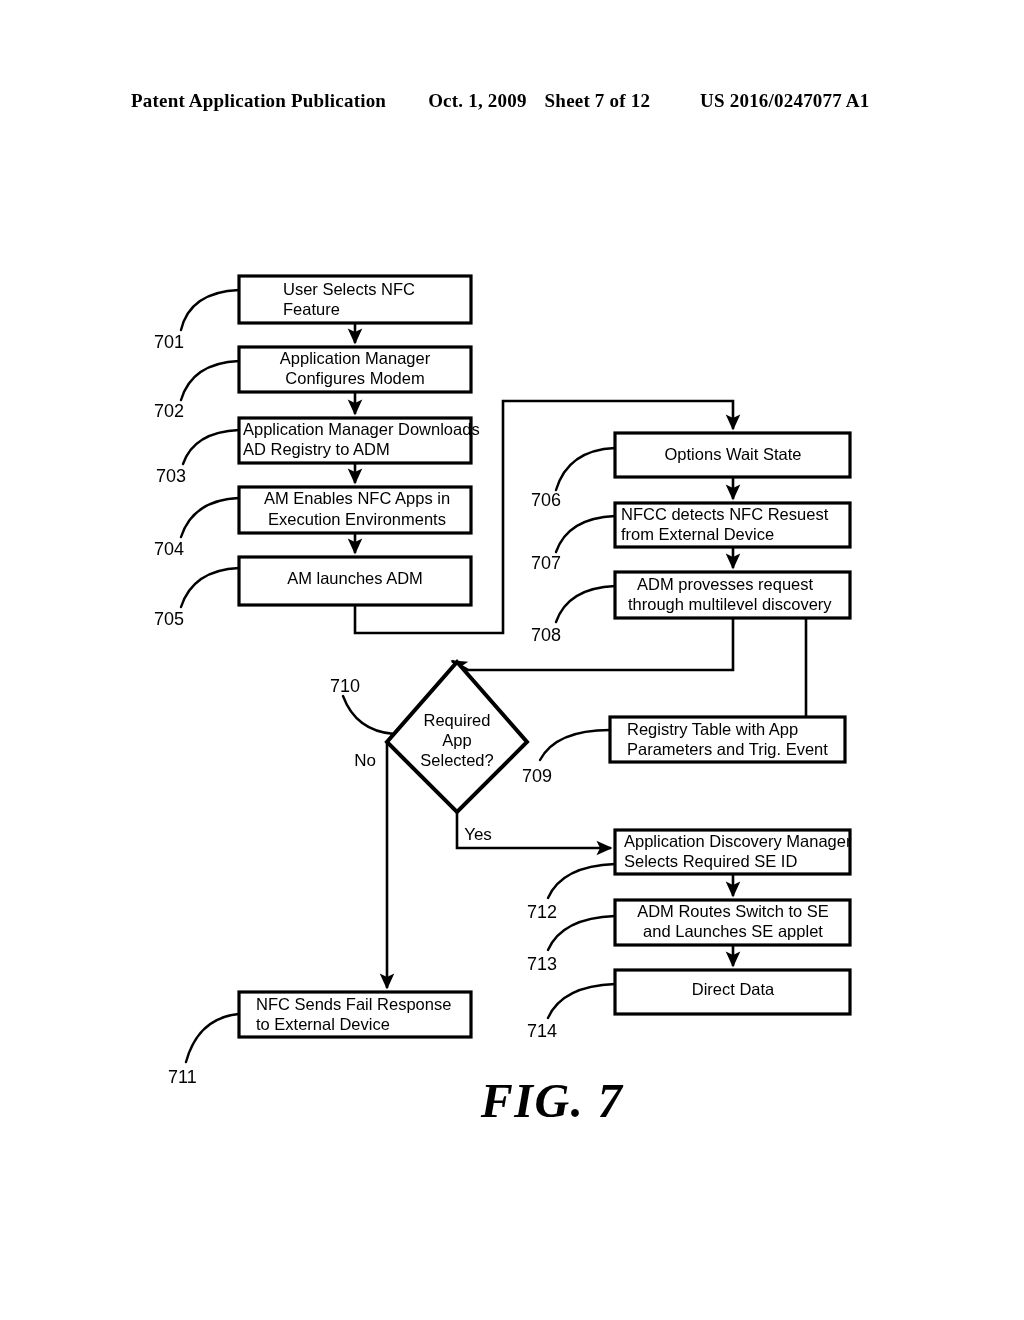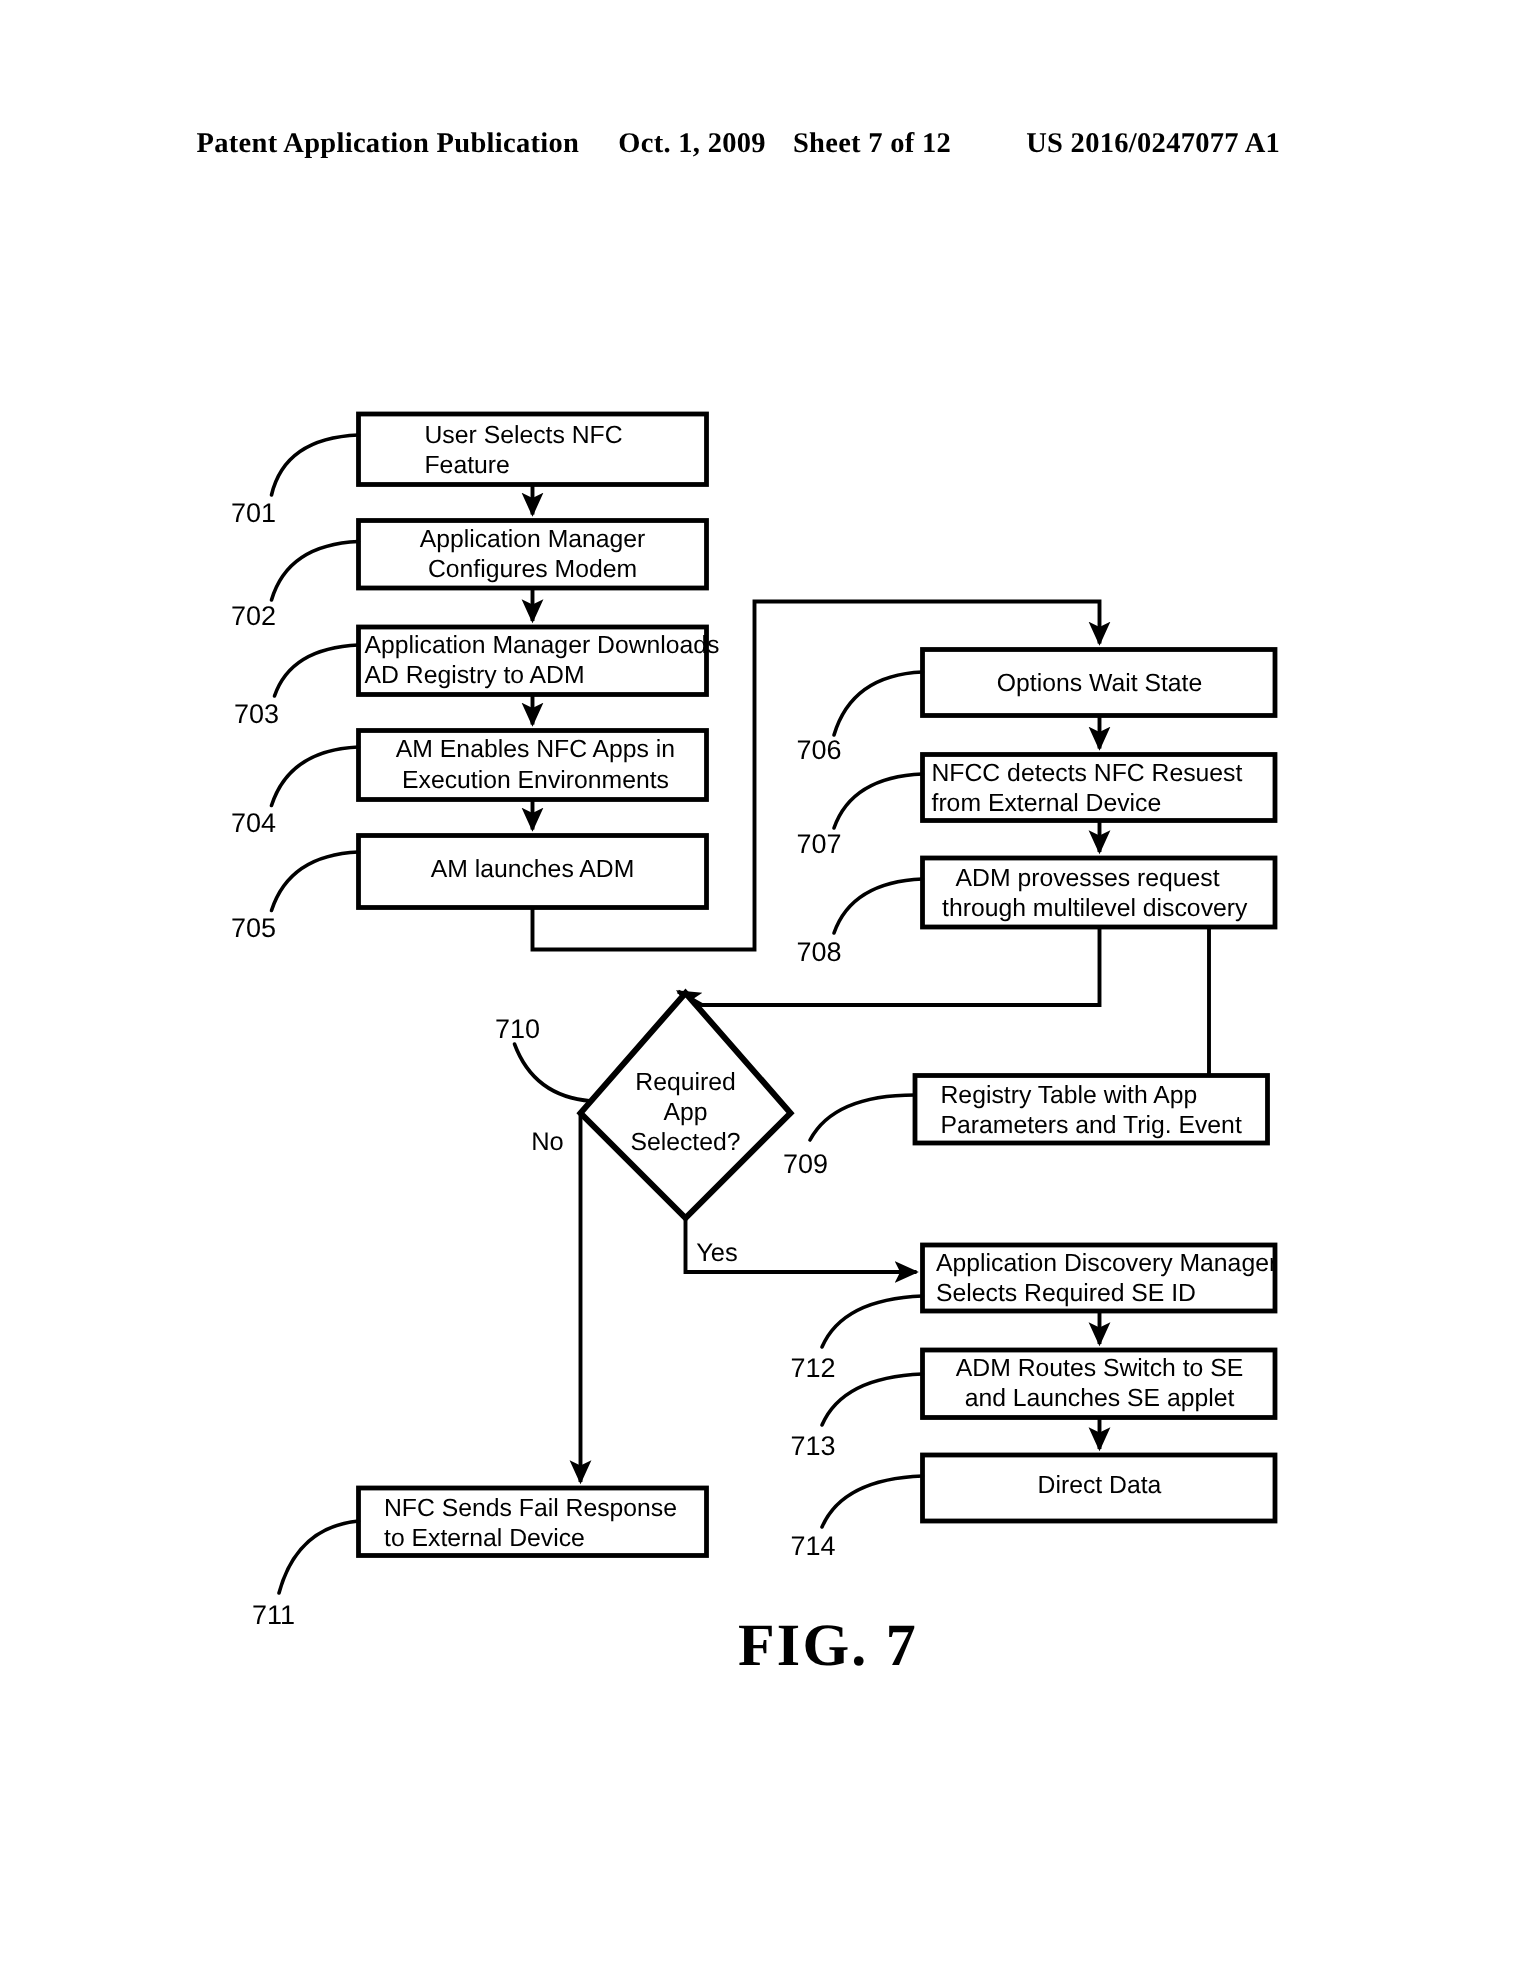--- a/index.html
+++ b/index.html
@@ -19,30 +19,30 @@
 
   
   #page-header {
     position: absolute;
     top: 85px;
     left: 0;
     width: 1024px;
     height: 32px;
     display: flex;
     flex-direction: row;
-    align-items: flex-start;
+    align-items: center;
     justify-content: flex-start;
     font-family: "Liberation Serif", serif;
     font-weight: bold;
     font-size: 19px;
     letter-spacing: 0.2px;
     white-space: nowrap;
   }
   #page-header .hdr-pub      { margin-left: 131px; }
-  #page-header .hdr-date     { margin-left: 26px; }
+  #page-header .hdr-date     { margin-left: 42px; }
   #page-header .hdr-sheet    { margin-left: 18px; }
   #page-header .hdr-patno    { margin-left: 50px; }
 
   
   #figure-area {
     position: absolute;
     top: 0;
     left: 0;
     width: 1024px;
     height: 1200px;
@@ -109,22 +109,23 @@
   }
 
   
   #figure-caption {
     position: absolute;
     left: 0;
     top: 1073px;
     width: 1024px;
     text-align: center;
     font-family: "Liberation Serif", serif;
+    font-style: italic;
     font-weight: bold;
-    font-size: 40px;
+    font-size: 48px;
     letter-spacing: 1.5px;
     padding-left: 80px;
     box-sizing: border-box;
   }
 </style>
 </head>
 <body>
 
 <div id="page-header">
   <span class="hdr-pub">Patent Application Publication</span>

